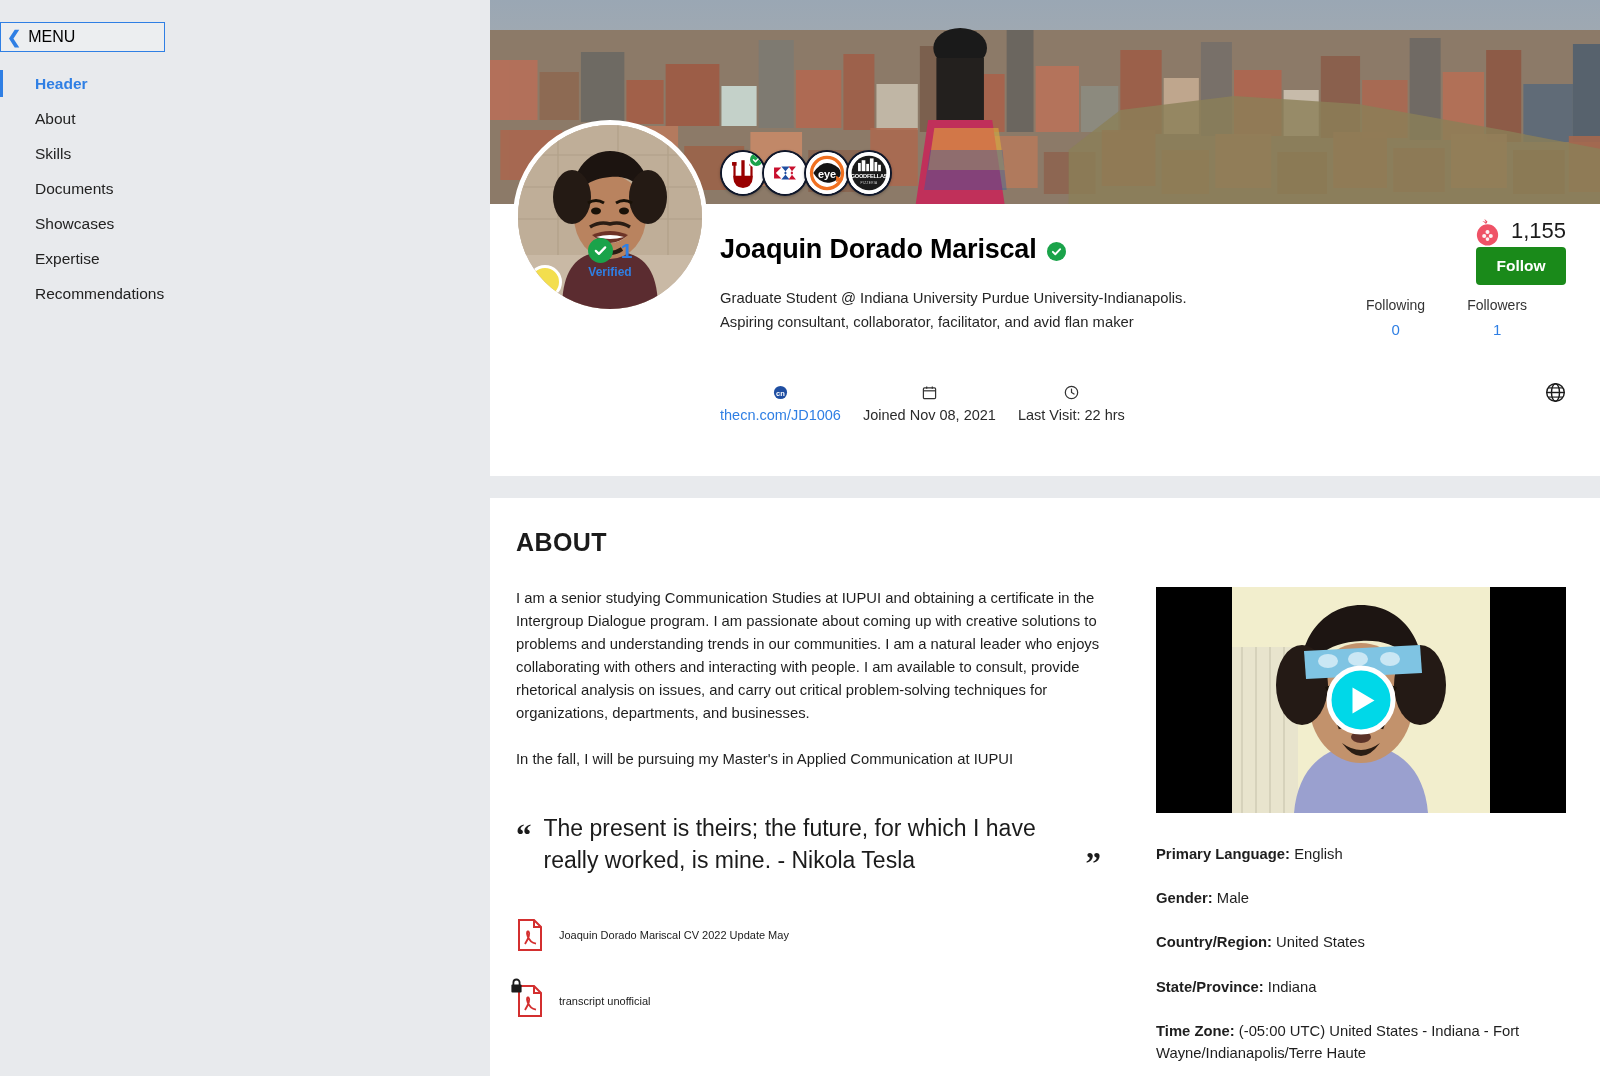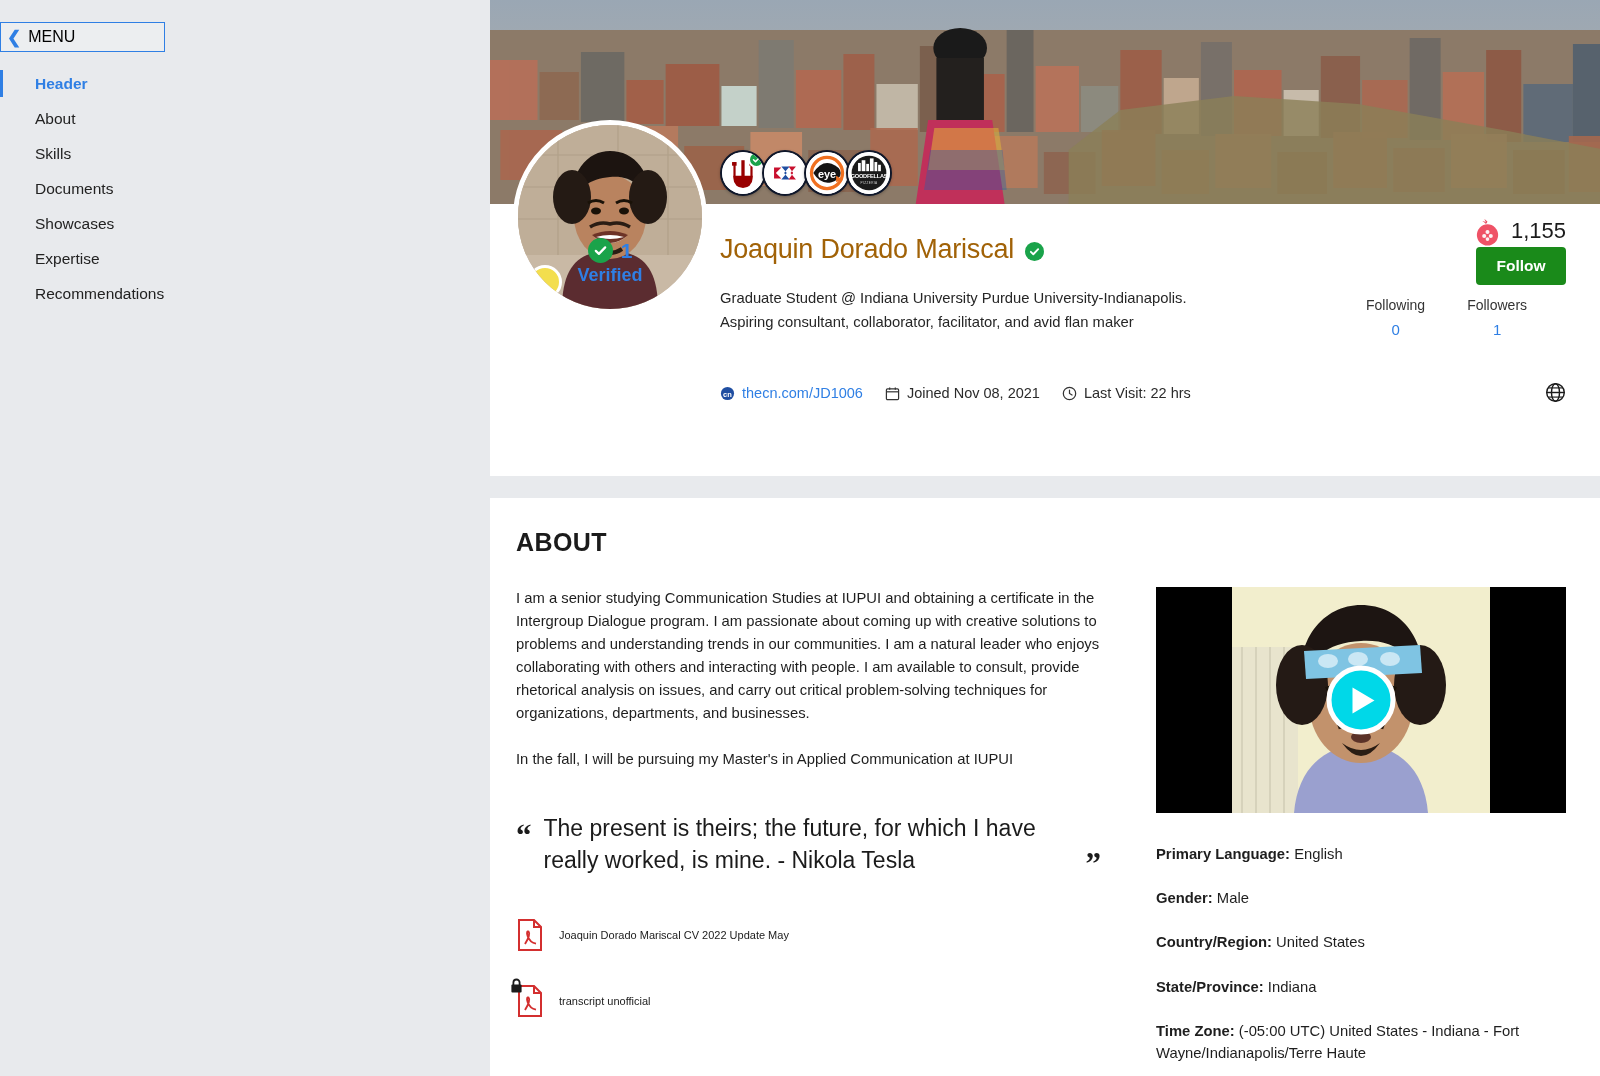--- a/index.html
+++ b/index.html
@@ -63,54 +63,54 @@
     position: absolute; left: 0; top: 118px; width: 194px;
     display: flex; flex-direction: column; align-items: center; gap: 2px;
   }
   .verified-line { display: flex; align-items: center; gap: 8px; }
   .check-circle {
     width: 25px; height: 25px; border-radius: 50%; background: #1aa34a;
     display: flex; align-items: center; justify-content: center;
   }
   .check-circle svg { width: 15px; height: 15px; }
   .verified-count { font-size: 21px; font-weight: 700; color: #2f7fe4; }
-  .verified-text { font-size: 18px; font-weight: 700; color: #2f7fe4; }
+  .verified-text { font-size: 12px; font-weight: 700; color: #2f7fe4; }
 
   .badges { position: absolute; left: 230px; top: -54px; display: flex; }
   .badge {
     width: 46px; height: 46px; border-radius: 50%; background: #fff;
     border: 2px solid #0f172a; margin-right: -4px; overflow: hidden; position: relative;
     display: flex; align-items: center; justify-content: center;
     box-shadow: 0 1px 3px rgba(0,0,0,.25);
   }
   .badge svg { width: 100%; height: 100%; display: block; }
   .badge-check {
     position: absolute; right: -1px; top: -1px; width: 17px; height: 17px;
     border-radius: 50%; background: #1aa34a; border: 2px solid #fff;
     display: flex; align-items: center; justify-content: center;
   }
   .badge-check svg { width: 9px; height: 9px; }
 
   .identity { position: absolute; left: 230px; top: 30px; }
   .name-row { display: flex; align-items: center; gap: 11px; }
-  .name { font-size: 27px; font-weight: 400; color: #a16207; letter-spacing: -.2px; }
+  .name { font-size: 27px; font-weight: 700; color: #000000; letter-spacing: -.2px; }
   .name-verified {
     width: 19px; height: 19px; border-radius: 50%; background: #1aa34a;
     display: flex; align-items: center; justify-content: center; margin-top: 3px;
   }
   .name-verified svg { width: 11px; height: 11px; }
 
   .headline { margin-top: 22px; font-size: 14.8px; color: #262626; line-height: 1.62; max-width: 620px; }
 
   .meta-row {
     position: absolute; left: 230px; top: 181px;
     display: flex; align-items: center; gap: 22px;
     font-size: 14.5px; color: #2b2b2b;
   }
-  .meta-item { display: flex; align-items: center; gap: 7px; }
+  .meta-item { display: flex; align-items: center; gap: 7px; flex-direction: column; }
   .meta-item svg { width: 15px; height: 15px; flex: 0 0 15px; }
   .meta-link { color: #2f7fe4; }
   .globe-right { position: absolute; right: 40px; top: 178px; }
   .globe-right svg { width: 21px; height: 21px; }
 
   .stats { position: absolute; right: 40px; top: 14px; width: 200px; text-align: right; }
   .pom-row { display: flex; align-items: flex-start; justify-content: flex-end; gap: 9px; }
   .pom-row svg { width: 29px; height: 29px; }
   .pom-count { font-size: 22px; color: #1b1b1b; }
   .follow-btn {

